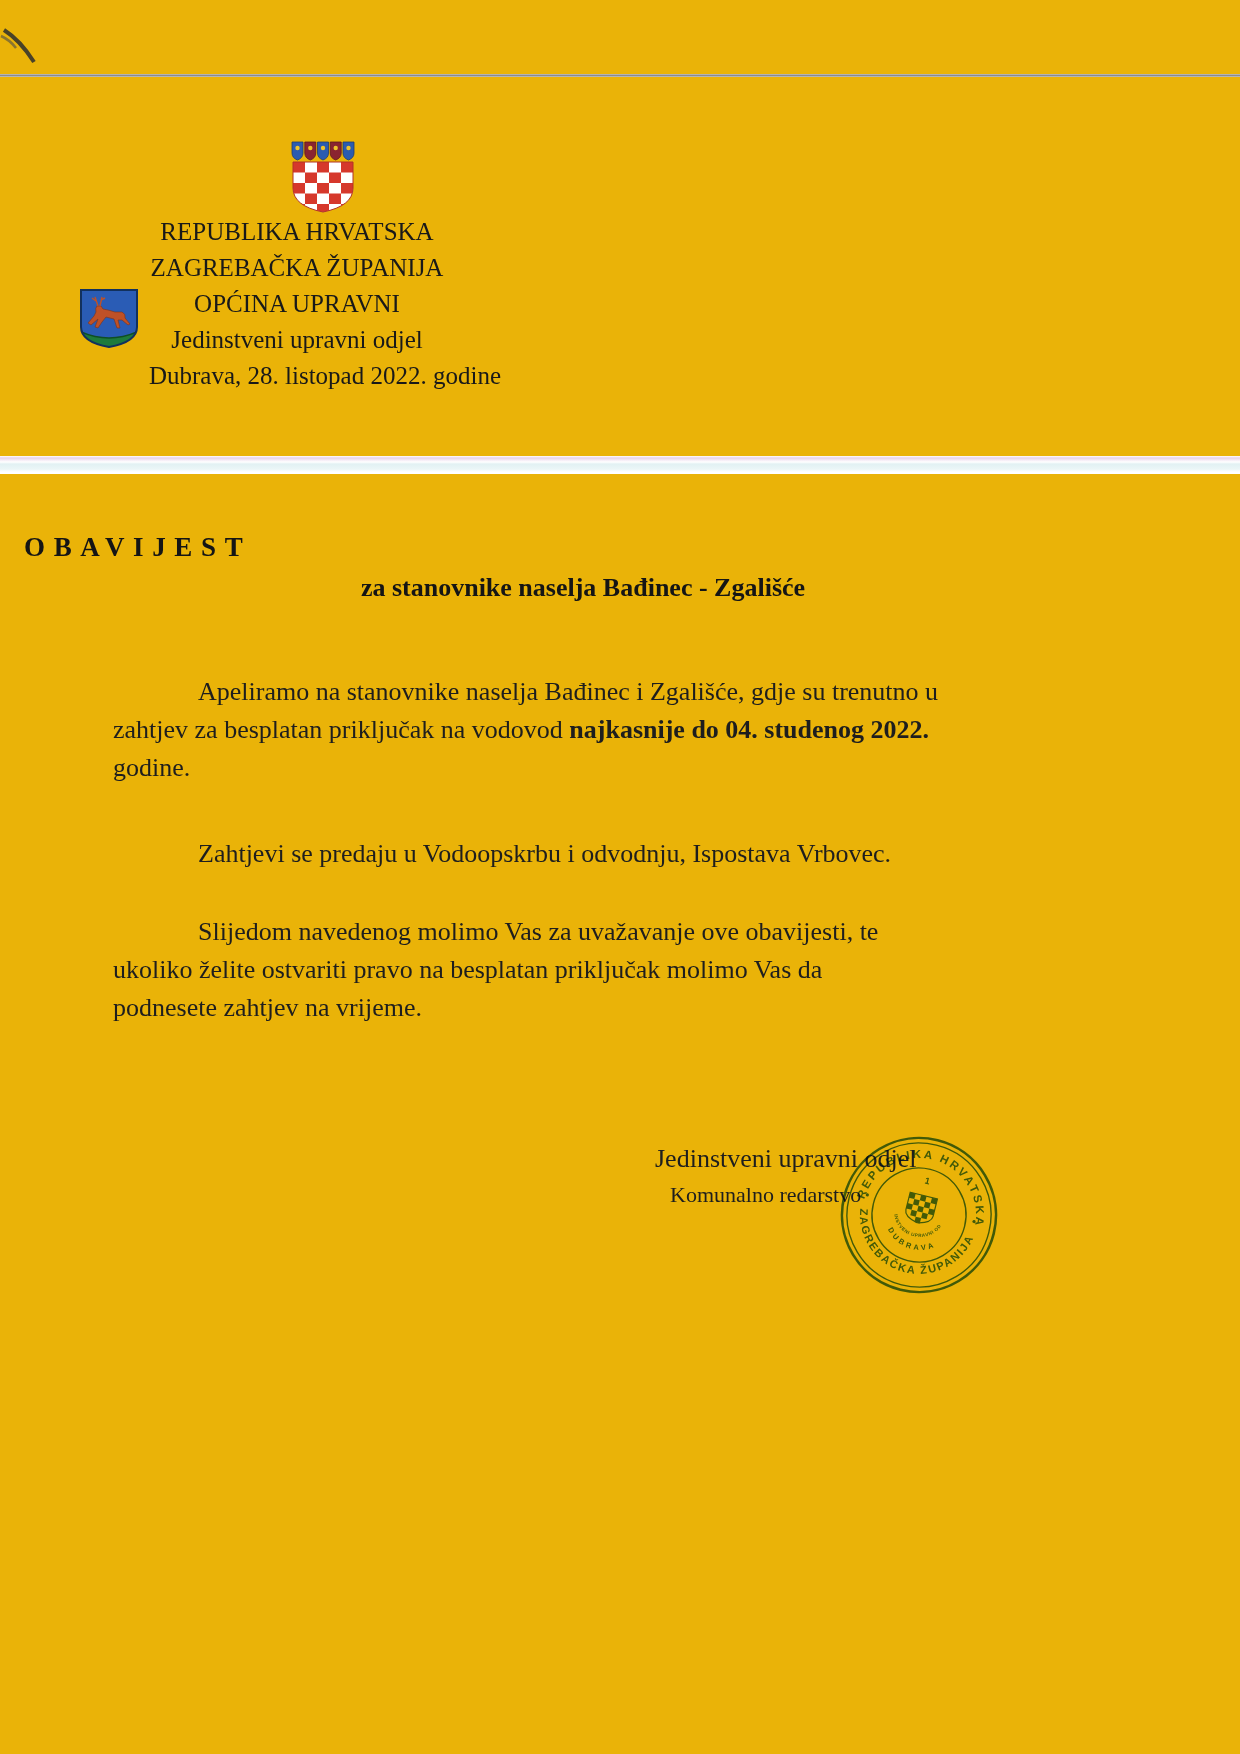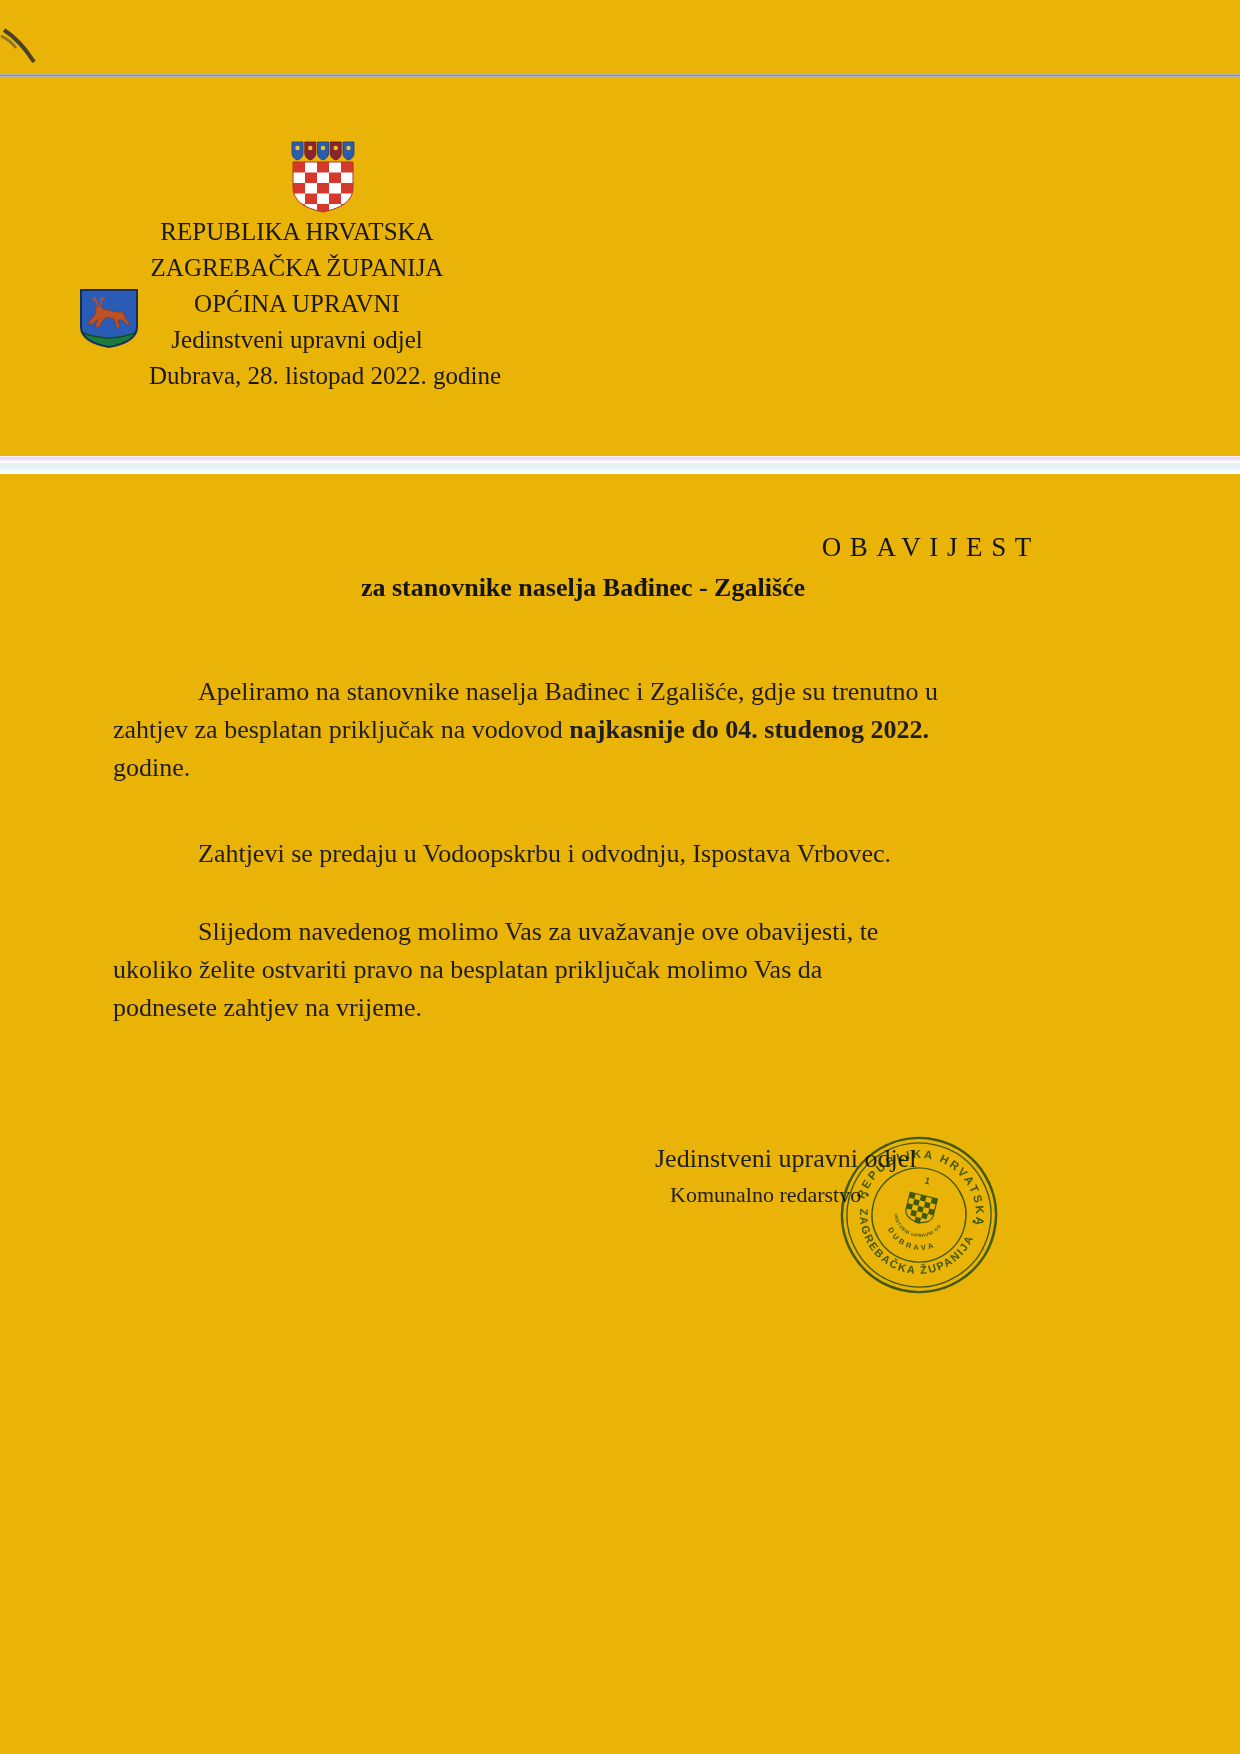--- a/index.html
+++ b/index.html
@@ -25,22 +25,22 @@
     position:absolute; left:62px; top:214px; width:470px;
     text-align:center; font-size:25px; line-height:36px; color:#191919;
   }
   .lh-line { white-space:nowrap; }
   .lh-date { margin-left:56px; }
   .croatia-arms { position:absolute; left:290px; top:138px; width:66px; height:76px; }
   .dubrava-arms { position:absolute; left:78px; top:287px; width:62px; height:63px; }
 
   
   .title {
-    position:absolute; left:0; top:514px; width:1040px; text-align:right;
-    font-size:27px; font-weight:normal; letter-spacing:.32em; color:#151515;
+    position:absolute; left:0; top:514px; width:1040px; text-align:left;
+    font-size:27px; font-weight:bold; letter-spacing:.32em; color:#151515;padding-left:24px;
   }
   .subtitle {
     position:absolute; left:0; top:551px; width:1102px; text-align:center;
     font-size:26px; font-weight:bold; color:#151515;padding-left:32px;
   }
 
   
   .body-text { position:absolute; left:113px; top:673px; width:900px; font-size:26px; line-height:38px; }
   .para { margin:0 0 48px 0; }
   .para:nth-child(2) { margin-bottom:40px; }

